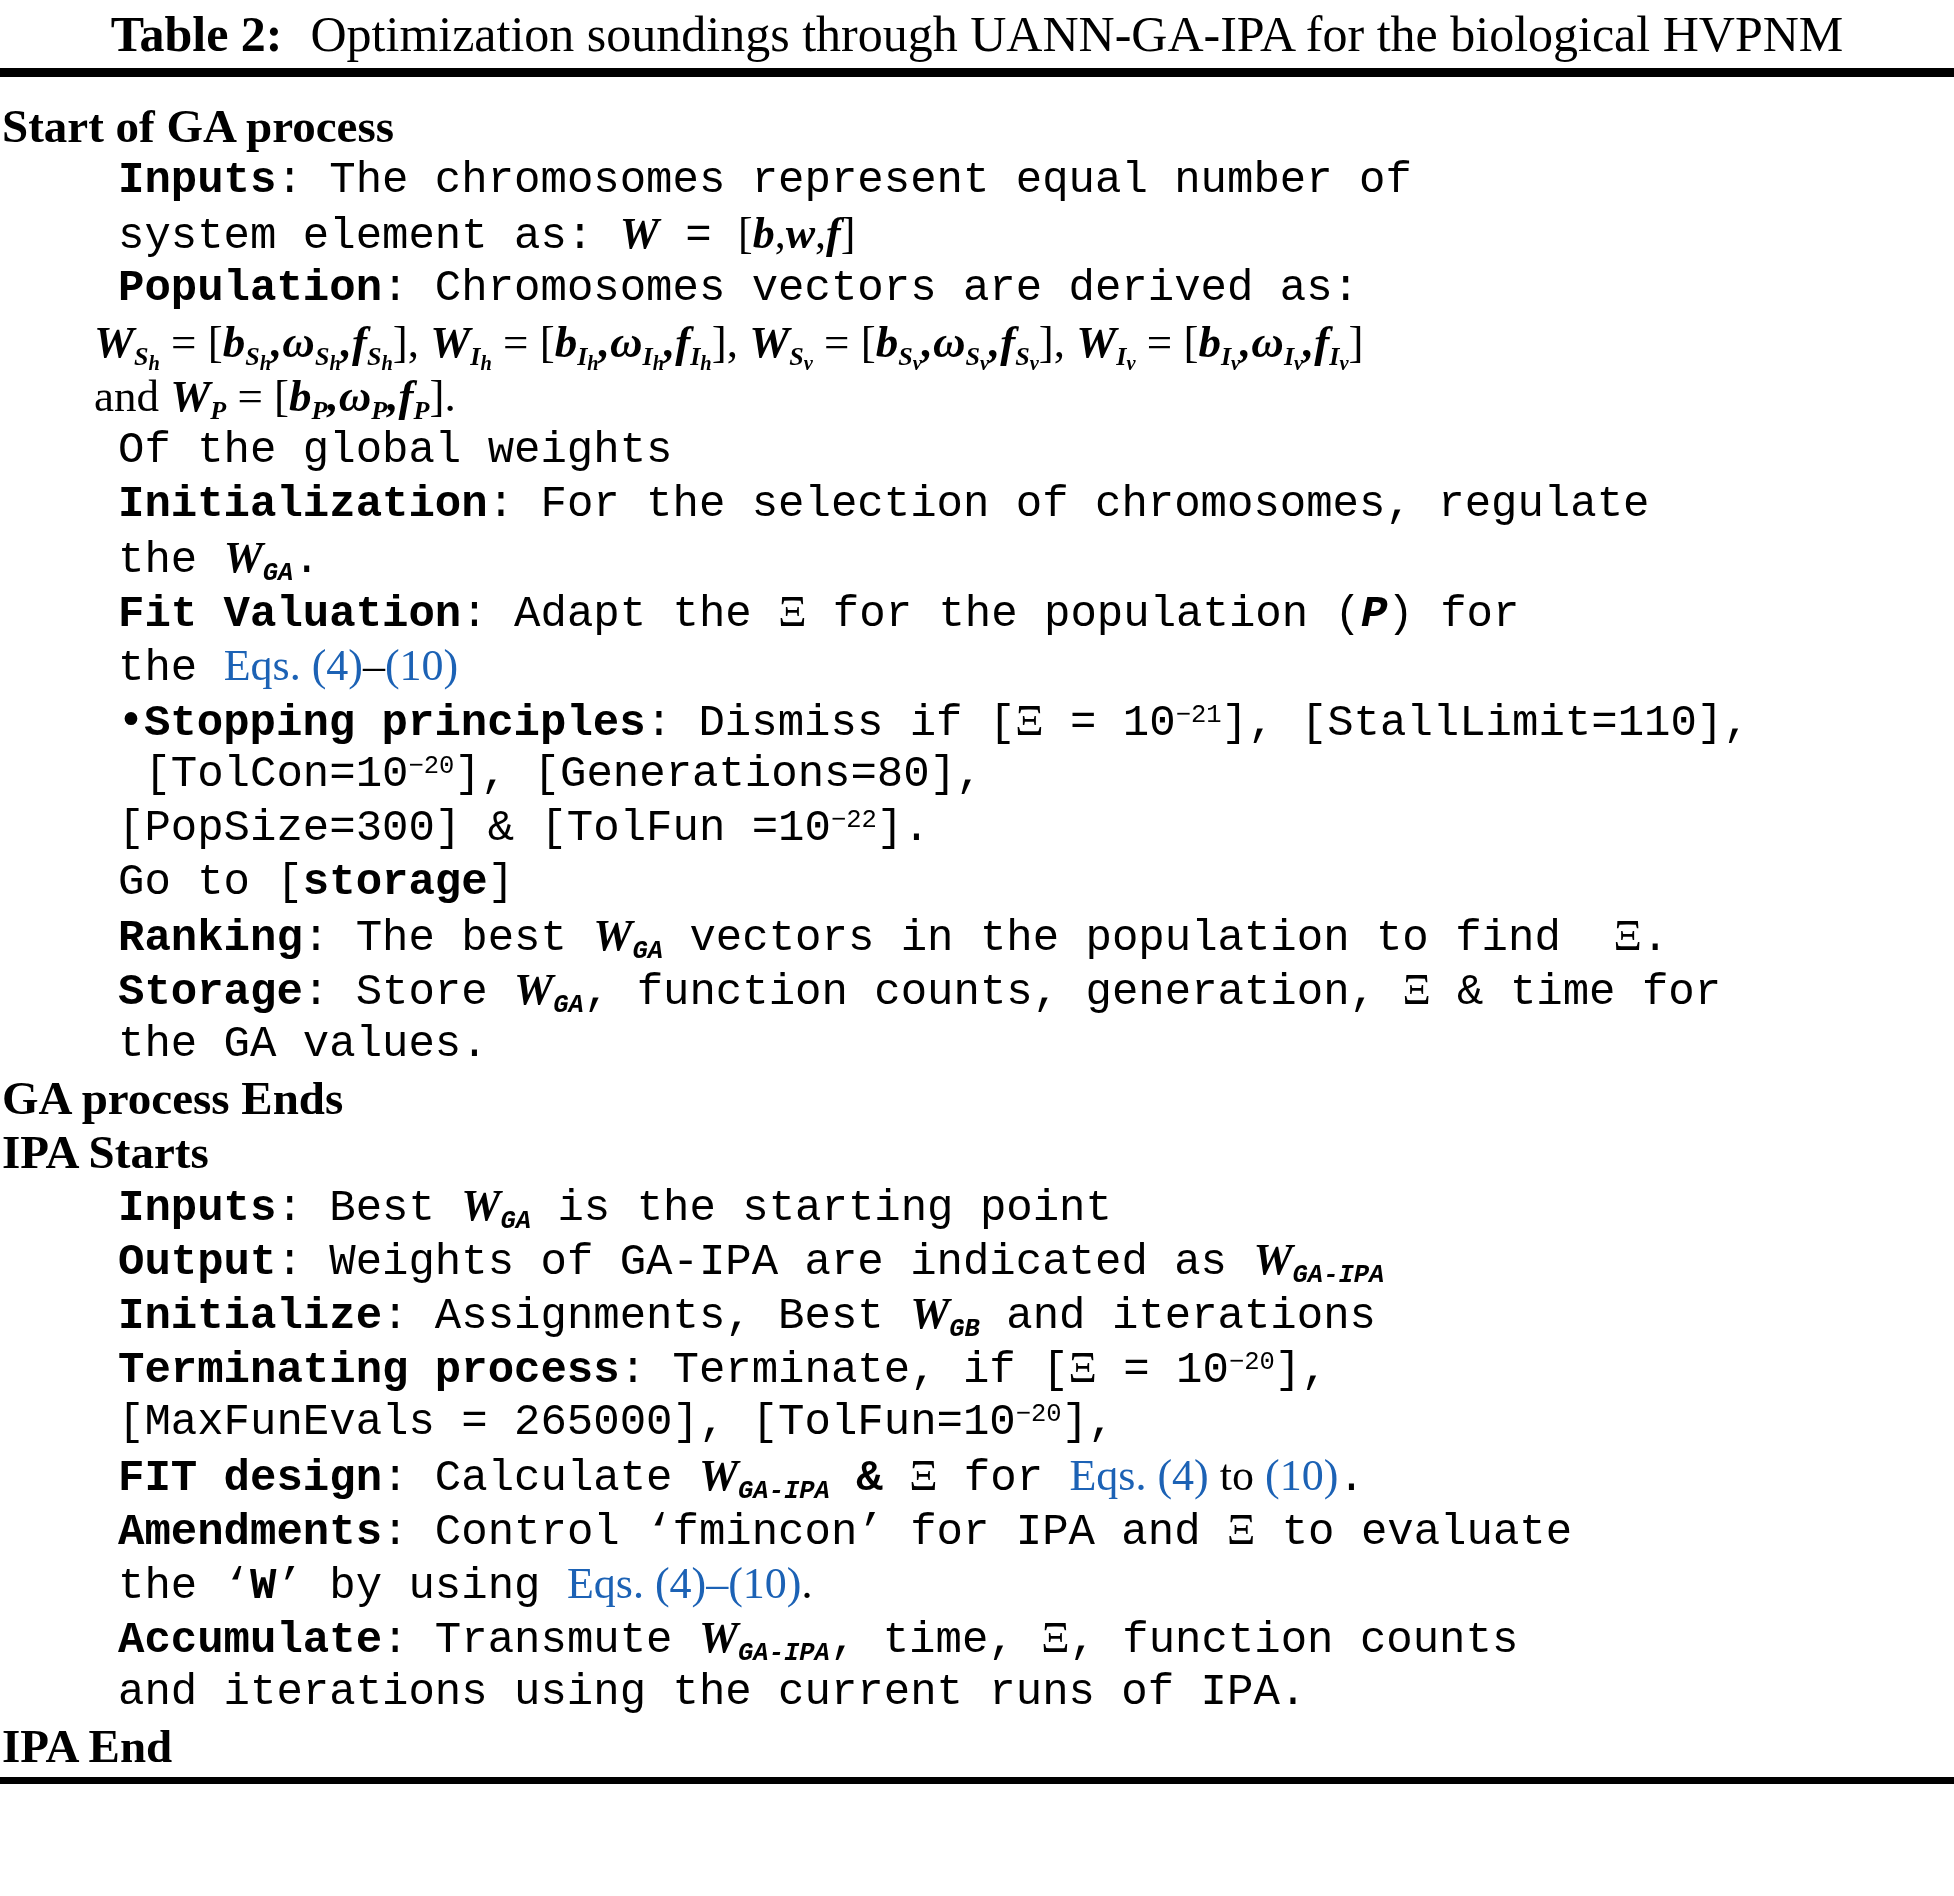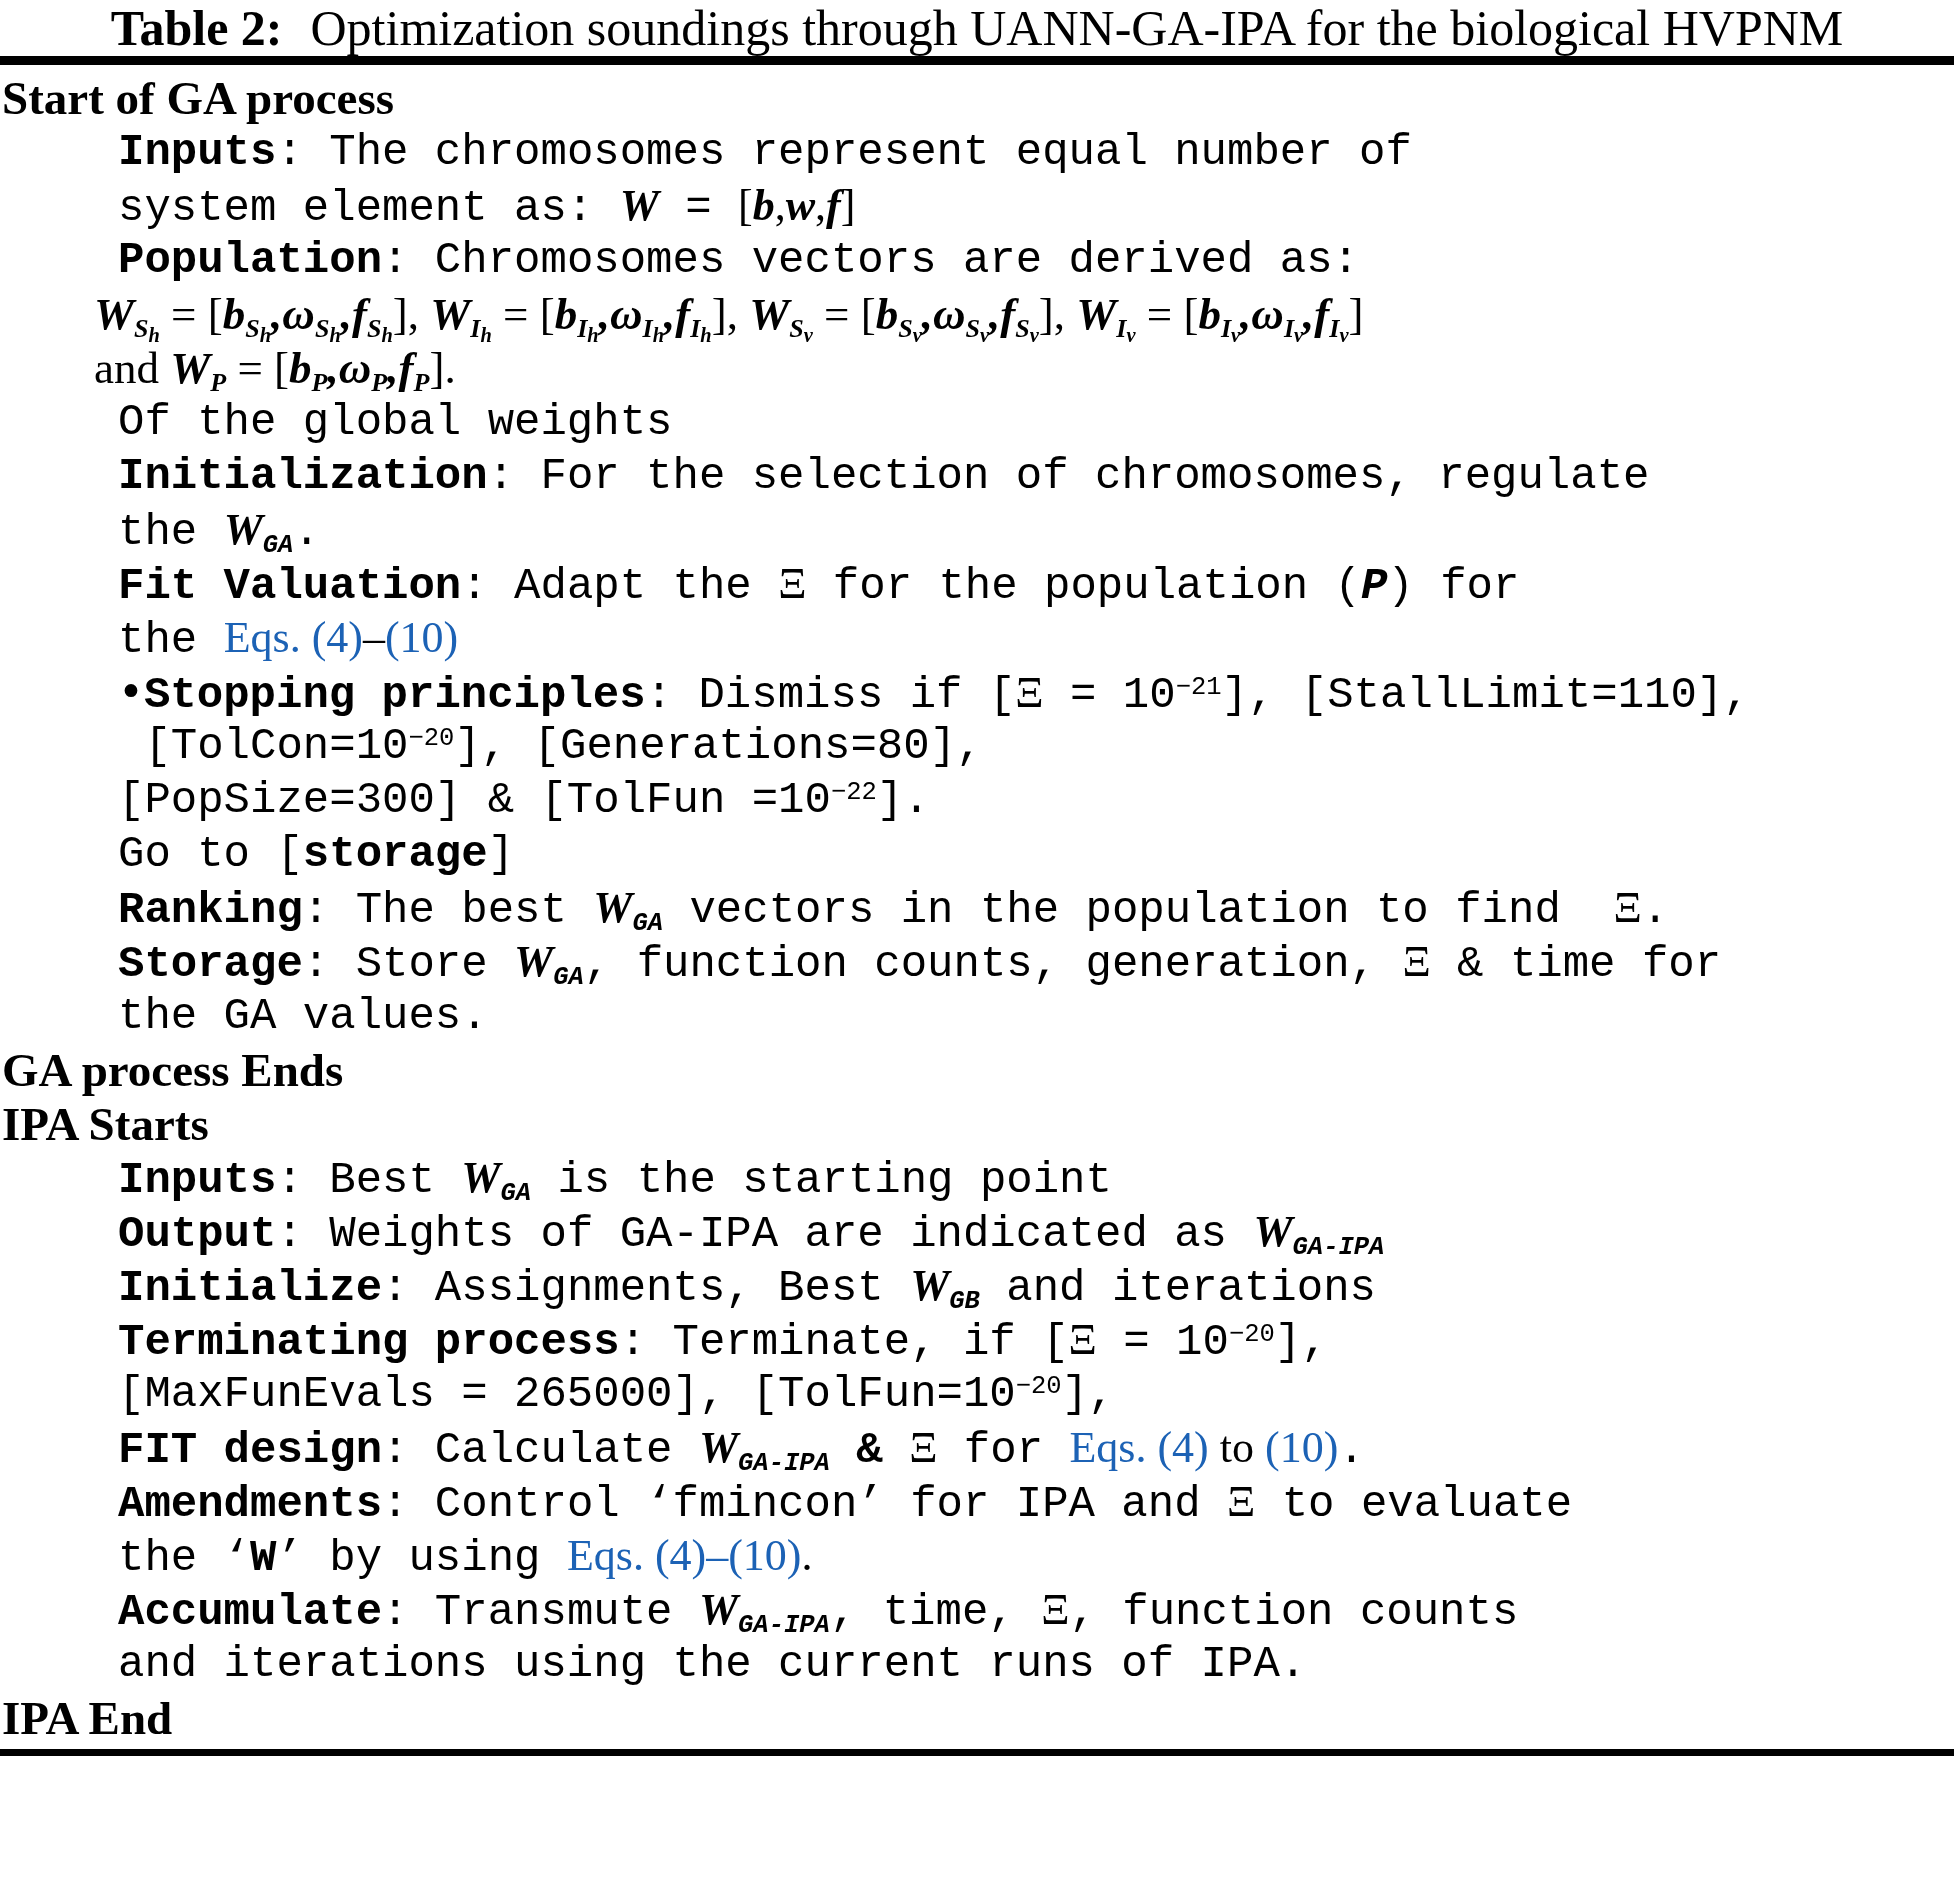--- a/index.html
+++ b/index.html
@@ -12,35 +12,35 @@
     width:1954px;height:1896px;
     background:var(--paper);
     color:var(--ink);
     overflow:hidden;
     font-family:"Liberation Serif", serif;
   }
   .page{width:1954px;height:1896px;position:relative;}
 
   
   .title-row{
-    height:56px;
+    height:68px;
     display:flex;justify-content:center;align-items:center;
     font-size:50px;
     white-space:pre;
     gap:8px;
   }
   .title-label{font-weight:bold;margin-right:20px;}
 
   
   .rule{background:var(--ink);width:1954px;}
   .rule-top{height:9px;}
   .rule-bottom{height:7px;margin-top:4px;}
 
   
-  .algorithm{padding-top:6px;}
+  .algorithm{padding-top:22px;}
   .block{
     height:54px;line-height:54px;
     white-space:pre;
     font-size:44px;
     font-family:"Liberation Mono", monospace;
   }
   .block.header{
     font-family:"Liberation Serif", serif;
     font-weight:bold;
     font-size:47px;

